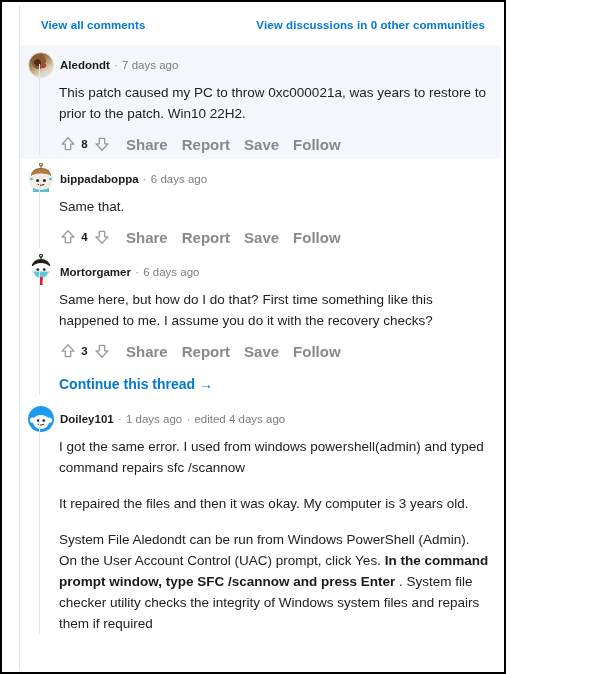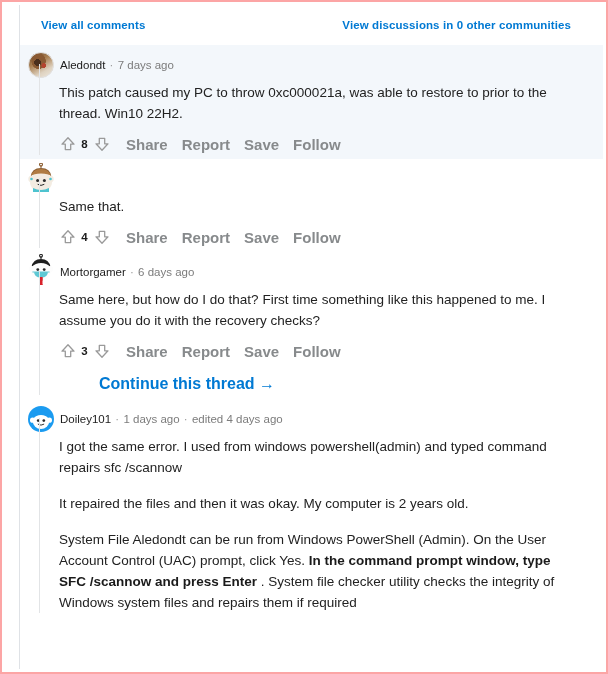--- a/index.html
+++ b/index.html
@@ -12,23 +12,23 @@
     height: 674px;
     overflow: hidden;
     font-family: "Liberation Sans", sans-serif;
     -webkit-font-smoothing: antialiased;
   }
 
   
   .page-frame {
     position: relative;
     box-sizing: border-box;
-    width: 608px;
+    width: 506px;
     height: 674px;
-    border: 2px solid #fca5a5;
+    border: 2px solid #000000;
     background: #ffffff;
     overflow: hidden;
   }
   .frame-inner {
     position: absolute;
     inset: 3px;
     background: #ffffff;
     overflow: hidden;
   }
 
@@ -56,21 +56,21 @@
   .top-link {
     font-size: 11.5px;
     font-weight: bold;
     color: #0079d3;
     letter-spacing: .1px;
     white-space: nowrap;
     cursor: pointer;
     text-decoration: none;
   }
   .top-link.left { margin-left: 24px; }
-  .top-link.right { margin-right: 16px; }
+  .top-link.right { margin-right: 0; }
 
   
   .comments {
     position: relative;
     padding-left: 15px;
   }
 
   .comment {
     position: relative;
     box-sizing: border-box;
@@ -97,21 +97,21 @@
   }
   .byline {
     font-size: 11.5px;
     color: #7c7c7c;
     white-space: nowrap;
     line-height: 1;
     padding-top: 1px;
   }
   .byline .user {
     color: #1c1c1c;
-    font-weight: normal;
+    font-weight: bold;
   }
   .byline .sep { color: #9a9a9a; padding: 0 1px; }
   .byline .edited { color: #7c7c7c; }
 
   
   .comment-body {
     position: relative;
     margin-left: 19px;
     padding-left: 20px;
     padding-top: 2px;
@@ -172,26 +172,25 @@
     white-space: nowrap;
   }
   .vote + .action-link { margin-left: 16px; }
 
   
   .continue-row {
     margin-top: 13px;
     padding-bottom: 2px;
   }
   .continue-link {
-    font-size: 16px;
+    font-size: 14px;
     font-weight: bold;
     color: #0079d3;
     cursor: pointer;
     white-space: nowrap;
-    margin-left: 40px;
   }
   .continue-link .arrow-glyph { font-weight: normal; }
 
   
   .av-photo {
     background: #cbb49a;
     background-image:
       radial-gradient(circle at 36% 40%, #4a2f1d 0 16%, rgba(74,47,29,0) 17%),
       radial-gradient(circle at 62% 52%, #b4442f 0 12%, rgba(180,68,47,0) 13%),
       radial-gradient(ellipse at 40% 34%, #8a5a33 0 34%, rgba(138,90,51,0) 36%),
@@ -215,21 +214,21 @@
 
     <div class="comment highlight">
       <div class="comment-head">
         <span class="avatar av-photo"></span>
         <span class="byline">
           <span class="user">Aledondt</span><span class="sep"> · </span><span>7 days ago</span>
         </span>
       </div>
       <div class="comment-body">
         <span class="thread-line"></span>
-        <p class="comment-text">This patch caused my PC to throw 0xc000021a, was able to restore to prior to the thread. Win10 22H2.</p>
+        <p class="comment-text">This patch caused my PC to throw 0xc000021a, was years to restore to prior to the patch. Win10 22H2.</p>
         <div class="actions">
           <span class="vote">
             <span class="arrow-btn">
               <svg width="16" height="16" viewBox="0 0 16 16" aria-hidden="true">
                     <path d="M8 1.8 L14 8.2 L10.7 8.2 L10.7 13.6 L5.3 13.6 L5.3 8.2 L2 8.2 Z" fill="none" stroke="#9a9a9a" stroke-width="1.3" stroke-linejoin="round"></path>
                   </svg>
             </span>
             <span class="score">8</span>
             <span class="arrow-btn">
               <svg width="16" height="16" viewBox="0 0 16 16" aria-hidden="true">
@@ -257,20 +256,23 @@
             <circle cx="3.5" cy="16" r="1.3" fill="#4ec3cf"></circle>
             <circle cx="22.5" cy="16" r="1.3" fill="#4ec3cf"></circle>
             <circle cx="9.6" cy="17.5" r="1.5" fill="#2a2a2a"></circle>
             <circle cx="16.4" cy="17.5" r="1.5" fill="#2a2a2a"></circle>
             <path d="M10 21.5 q3 2 6 0" stroke="#2a2a2a" stroke-width="1" fill="none" stroke-linecap="round"></path>
             <path d="M13 5 v-3" stroke="#8c5f33" stroke-width="1.1" fill="none"></path>
             <circle cx="13" cy="1.6" r="1.5" fill="none" stroke="#8c5f33" stroke-width="1.1"></circle>
             <path d="M5 25 q8 4 16 0 l0 4 l-16 0z" fill="#4ec3cf"></path>
           </svg>
         </span>
+        <span class="byline">
+          <span class="user">bippadaboppa</span><span class="sep"> · </span><span>6 days ago</span>
+        </span>
       </div>
       <div class="comment-body">
         <span class="thread-line"></span>
         <p class="comment-text">Same that.</p>
         <div class="actions">
           <span class="vote">
             <span class="arrow-btn">
               <svg width="16" height="16" viewBox="0 0 16 16" aria-hidden="true">
                     <path d="M8 1.8 L14 8.2 L10.7 8.2 L10.7 13.6 L5.3 13.6 L5.3 8.2 L2 8.2 Z" fill="none" stroke="#9a9a9a" stroke-width="1.3" stroke-linejoin="round"></path>
                   </svg>
@@ -357,20 +359,20 @@
             <circle cx="13" cy="2.4" r="1.2" fill="#1b9bf0"></circle>
           </svg>
         </span>
         <span class="byline">
           <span class="user">Doiley101</span><span class="sep"> · </span><span>1 days ago</span><span class="sep"> · </span><span class="edited">edited 4 days ago</span>
         </span>
       </div>
       <div class="comment-body">
         <span class="thread-line"></span>
         <p class="comment-text">I got the same error. I used from windows powershell(admin) and typed command repairs sfc /scannow</p>
-        <p class="comment-text">It repaired the files and then it was okay. My computer is 2 years old.</p>
+        <p class="comment-text">It repaired the files and then it was okay. My computer is 3 years old.</p>
         <p class="comment-text"><span>System File Aledondt can be run from Windows PowerShell (Admin). On the User Account Control (UAC) prompt, click Yes. </span><b>In the command prompt window, type SFC /scannow and press Enter</b><span> . System file checker utility checks the integrity of Windows system files and repairs them if required</span></p>
       </div>
     </div>
 
   </div>
 </div>
 </div>
 
 </body></html>

